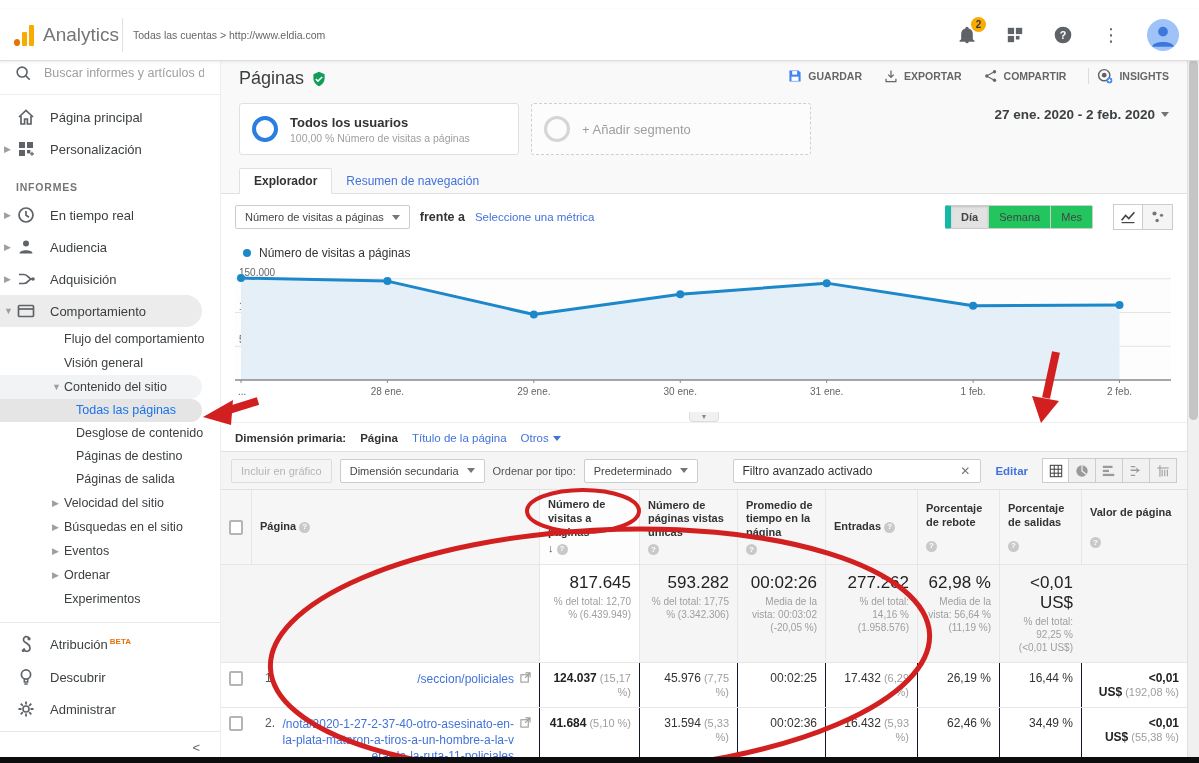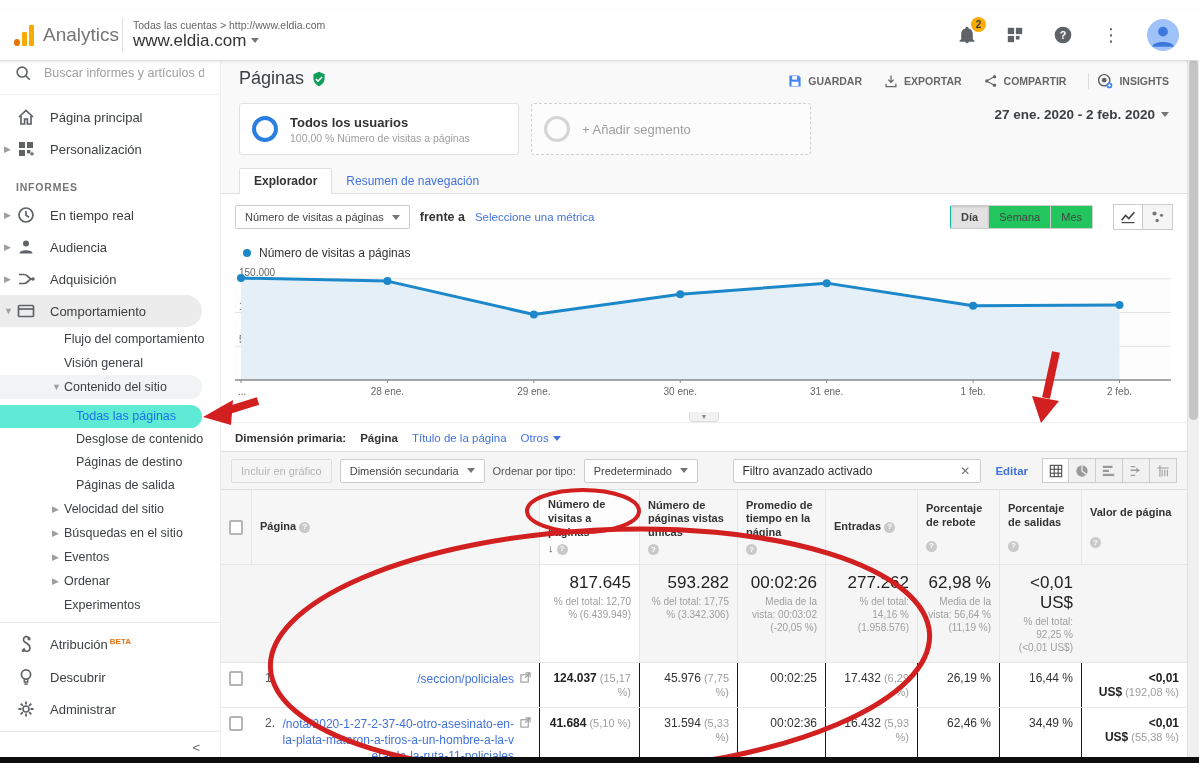--- a/index.html
+++ b/index.html
@@ -34,28 +34,28 @@
   .side-list { flex:1; overflow:hidden; padding-top:6px; }
   .s-item { display:flex; align-items:center; gap:14px; padding:6px 8px 6px 16px; font-size:13px; color:#3c4043; cursor:pointer; position:relative; min-height:30px; }
   .s-item .s-arrow { position:absolute; left:4px; width:8px; color:#9e9e9e; font-size:9px; }
   .s-item .s-ic { width:20px; height:20px; flex:none; }
   .s-section { font-size:10.5px; color:#757575; letter-spacing:.8px; padding:16px 16px 6px 16px; font-weight:bold; }
   .s-item.lvl2 { padding-left:64px; font-size:12.5px; min-height:24px; padding-top:3px; padding-bottom:3px; line-height:1.35; }
   .s-item.lvl2 .s-arrow { left:52px; }
   .s-item.lvl3 { padding-left:76px; font-size:12.5px; min-height:23px; padding-top:3px; padding-bottom:3px; line-height:1.3; }
   .s-item.hl { background:#ececec; border-radius:0 16px 16px 0; margin-right:18px; }
   .s-item.hl2 { background:#f1f3f4; border-radius:0 14px 14px 0; margin-right:18px; }
-  .s-item.active { background:#5eead4; color:#1a73e8; border-radius:0 14px 14px 0; margin-right:18px;margin-top:6px; }
+  .s-item.active { background:#e5e5e5; color:#1a73e8; border-radius:0 14px 14px 0; margin-right:18px; }
   .s-item .beta { color:#e8710a; font-size:8px; font-weight:bold; margin-left:2px; vertical-align:super; }
   .side-bottom { border-top:1px solid #e8e8e8; padding-top:6px; background:#fff; }
   .side-collapse { border-top:1px solid #e8e8e8; margin-top:6px; padding:8px 20px; text-align:right; color:#5f6368; font-size:13px; cursor:pointer; }
 
   
   .main { position:absolute; top:52px; left:221px; right:12px; bottom:0; background:#f9f9f9; overflow:hidden; }
-  .report-head { display:flex; align-items:flex-end; padding:16px 18px 10px 18px; }
+  .report-head { display:flex; align-items:flex-start; padding:16px 18px 10px 18px; }
   .report-title { font-size:18px; color:#3c4043; display:flex; align-items:center; gap:7px; }
   .head-actions { margin-left:auto; display:flex; align-items:center; gap:22px; }
   .h-action { display:flex; align-items:center; gap:6px; font-size:10.5px; font-weight:bold; color:#666; cursor:pointer; }
   .h-action:last-child { border-left:1px solid #ddd; padding-left:8px; }
 
   .segment-row { display:flex; align-items:flex-start; padding:4px 18px 12px 18px; gap:12px; }
   .seg-card { width:280px; background:#fff; border:1px solid #e0e0e0; border-radius:3px; padding:10px 12px; display:flex; align-items:center; gap:12px; min-height:52px; cursor:pointer; }
   .seg-ring { width:26px; height:26px; border-radius:50%; border:4px solid #2a7de1; flex:none; }
   .seg-name { font-size:13px; font-weight:bold; color:#333; }
   .seg-desc { font-size:10.5px; color:#9e9e9e; margin-top:2px; }
@@ -67,21 +67,21 @@
   .tab-active { background:#fff; border:1px solid #e0e0e0; border-bottom:1px solid #fff; padding:5px 14px; font-size:12px; font-weight:bold; color:#333; margin-bottom:-1px; border-radius:2px 2px 0 0; cursor:pointer; }
   .tab-link { padding:5px 14px; font-size:12px; color:#4272db; cursor:pointer; }
 
   .explorer { background:#fff; }
   .metric-bar { display:flex; align-items:center; gap:10px; padding:10px 14px; }
   .drop-btn { display:flex; align-items:center; gap:8px; background:#fff; border:1px solid #ccc; border-radius:2px; font-size:11px; color:#444; padding:5px 9px; cursor:pointer; }
   .metric-vs { font-size:12.5px; font-weight:bold; color:#333; }
   .metric-link { font-size:11.5px; color:#4272db; cursor:pointer; }
   .gran-group { margin-left:auto; display:flex; }
   .gran-btn { border:1px solid #ccc; border-left:none; background:#22c55e; font-size:11px; color:#444; padding:5px 10px; cursor:pointer; }
-  .gran-btn:first-child { border-left:1px solid #14b8a6; border-radius:2px 0 0 2px; }
+  .gran-btn:first-child { border-left:6px solid #14b8a6; border-radius:2px 0 0 2px; }
   .gran-btn:last-child { border-radius:0 2px 2px 0; }
   .gran-btn.on { background:#e2e2e2; box-shadow:inset 0 1px 2px rgba(0,0,0,.15); font-weight:bold; }
   .ct-group { display:flex; margin-left:10px; }
   .ct-btn { width:30px; height:26px; border:1px solid #ccc; border-left:none; background:#f5f5f5; display:flex; align-items:center; justify-content:center; cursor:pointer; }
   .ct-btn:first-child { border-left:1px solid #ccc; background:#fff; }
 
   .legend-row { display:flex; align-items:center; gap:8px; padding:6px 14px 2px 22px; font-size:12px; color:#333; }
   .legend-dot { width:8px; height:8px; border-radius:50%; background:#1c87c9; }
 
   .chart-wrap { padding:4px 14px 0 14px; position:relative; }
@@ -143,24 +143,20 @@
     <span class="logo-bars">
         <i></i>
         <i></i>
         <i></i>
       </span>
     <span class="logo-text">Analytics</span>
   </div>
   <div class="topbar-sep"></div>
   <div class="acct">
     <div class="breadcrumb">Todas las cuentas &gt; http://www.eldia.com</div>
-    <div class="acct-name">
-      <span>www.eldia.com</span>
-      <span class="caret"></span>
-    </div>
   </div>
   <div class="topbar-right">
     <div class="tb-icon">
       <svg class="ic" width="20" height="20" viewBox="0 0 24 24">
           <path fill="#5f6368" d="M12 22a2 2 0 0 0 2-2h-4a2 2 0 0 0 2 2zm7-5v-6a7 7 0 0 0-5-6.7V4a2 2 0 1 0-4 0v.3A7 7 0 0 0 5 11v6l-2 2v1h18v-1l-2-2z"></path>
         </svg>
       <span class="badge">2</span>
     </div>
     <div class="tb-icon">
       <svg class="ic" width="18" height="18" viewBox="0 0 20 20">

